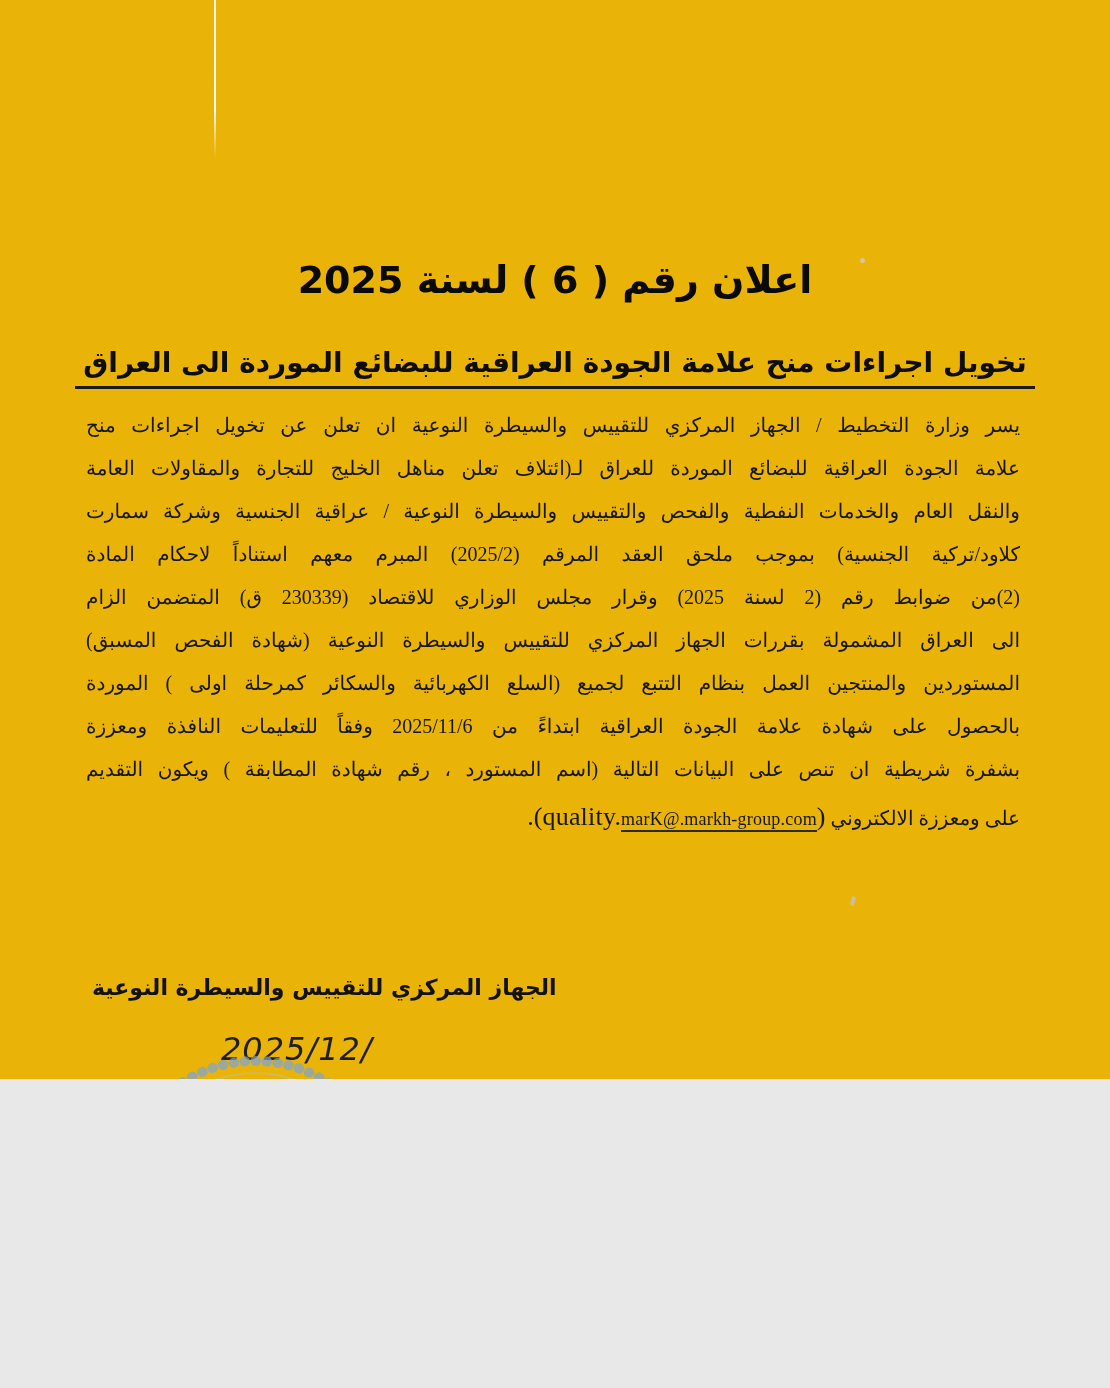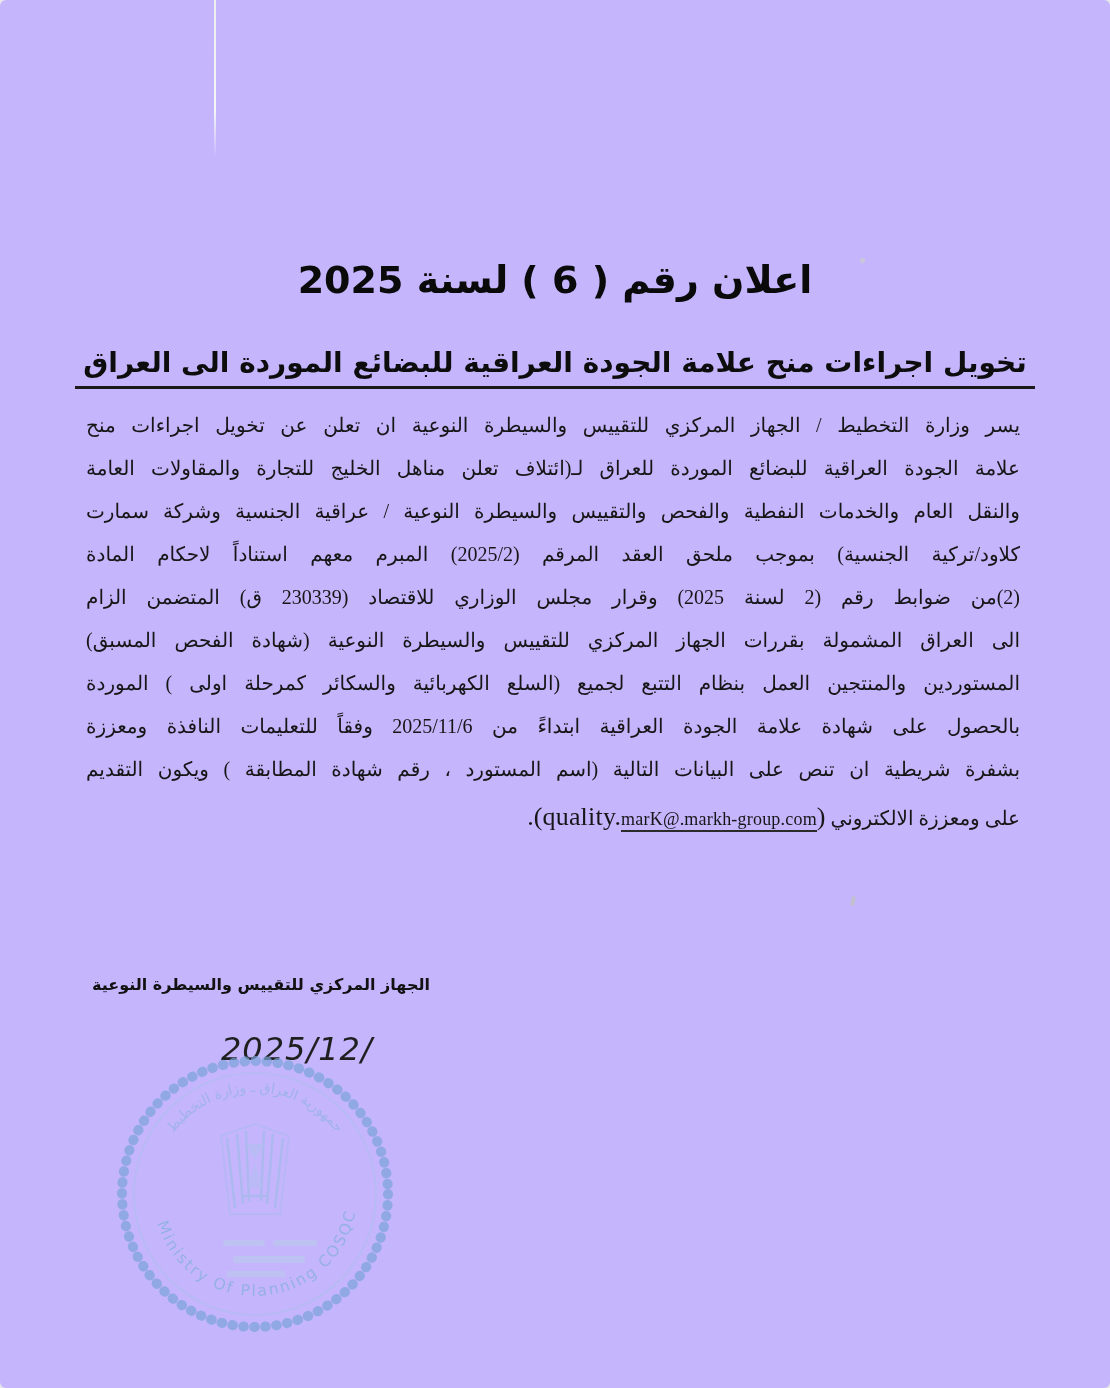--- a/index.html
+++ b/index.html
@@ -1,24 +1,23 @@
 <!DOCTYPE html>
 <html lang="ar"><head>
 <meta charset="utf-8">
 <style>
   html,body{margin:0;padding:0;background:#e8e8e8;}
   .page{
     position:relative;
-    width:1110px;height:1388px;
-    background:#c4b5fd;
+    width:1110px;height:1079px;
+    background:#eab308;
     overflow:hidden;
     font-family:"DejaVu Sans", sans-serif;
     color:#1c1c1c;
     margin:0 auto;
-    border-radius:6px;
   }
   .crease{
     position:absolute;left:214px;top:0;width:2px;height:158px;
     background:linear-gradient(#ededed,#f6f6f6 70%,transparent);
   }
   .speck1{position:absolute;left:860px;top:258px;width:5px;height:5px;border-radius:50%;background:#cccccc;opacity:.75;}
   .speck2{position:absolute;left:851px;top:896px;width:4px;height:10px;border-radius:2px;background:#c2c2c2;opacity:.8;transform:rotate(14deg);}
   .title{
     position:absolute;top:258px;left:0;width:100%;
     text-align:center;direction:rtl;
@@ -56,21 +55,21 @@
   }
   .latin{font-size:26px;letter-spacing:0.2px;}
   .email-underline{
     font-size:18px;letter-spacing:0.2px;
     border-bottom:2px solid #2b2b2b;
     padding-bottom:1px;
   }
   .signature{
     position:absolute;top:975px;left:92px;
     direction:rtl;
-    font-size:16px;font-weight:bold;color:#121212;
+    font-size:22px;font-weight:bold;color:#121212;
   }
   .sig-date{
     position:absolute;top:1030px;left:221px;
     font-size:32px;color:#1f1f1f;
     letter-spacing:1px;
     font-style:italic;
   }
   .stamp{
     position:absolute;left:105px;top:1044px;width:300px;height:300px;
     opacity:0.88;

